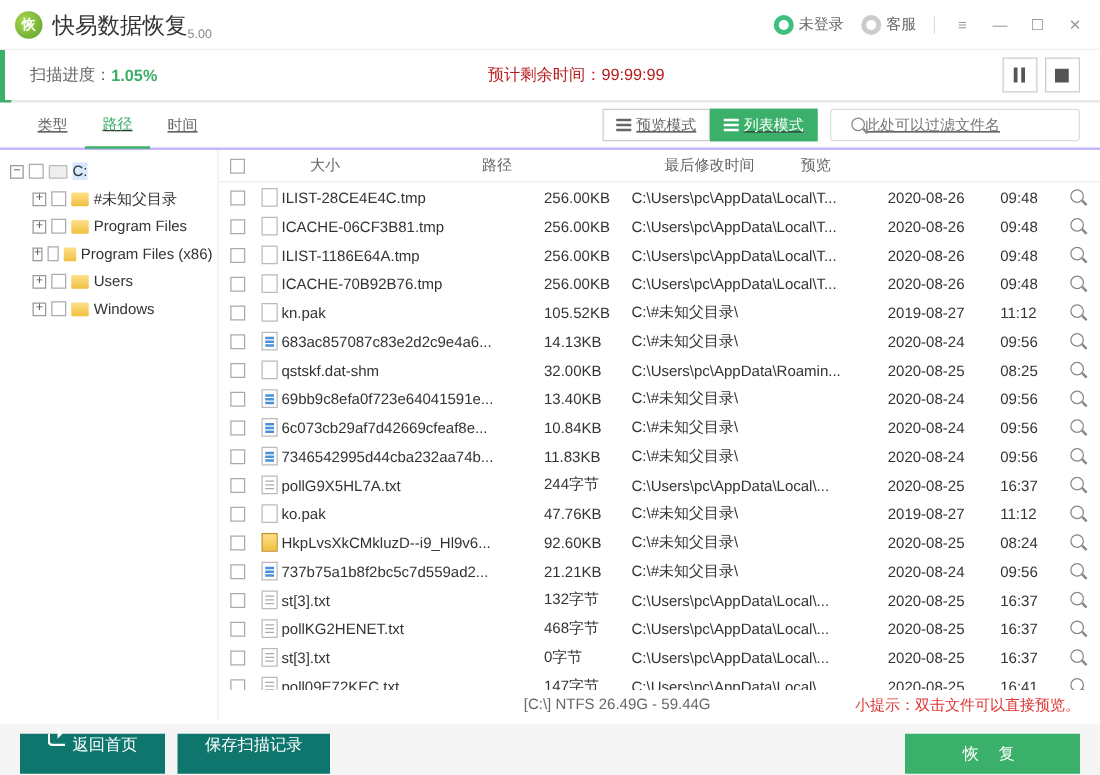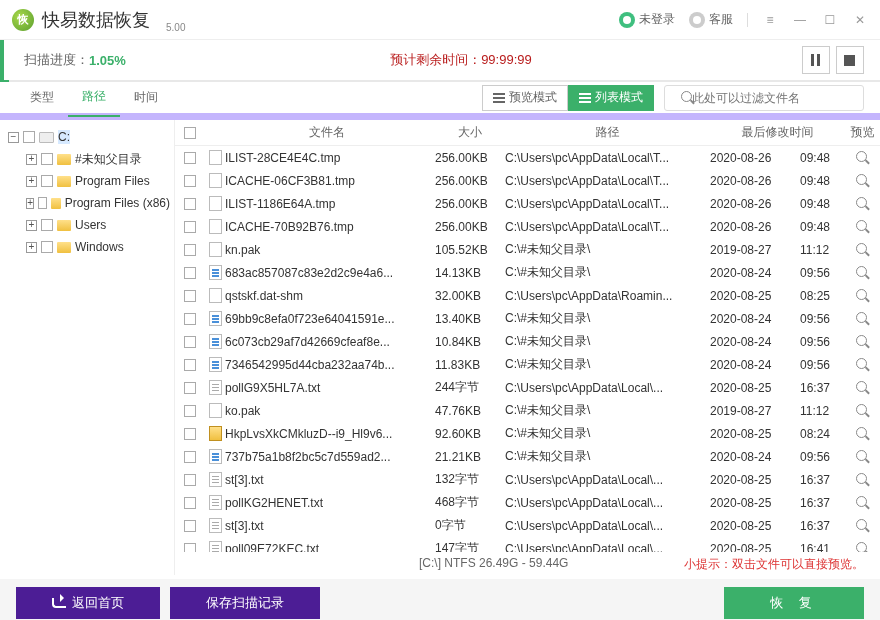--- a/index.html
+++ b/index.html
@@ -1,21 +1,21 @@
 <!DOCTYPE html>
 <html><head>
 <meta charset="utf-8">
 <style>
 * { margin: 0; padding: 0; box-sizing: border-box; font-family: "Microsoft YaHei", Arial, sans-serif; }
 body { width: 880px; height: 620px; background: #fff; overflow: hidden; font-size: 12px; color: #333; }
 
 .titlebar { height: 40px; display: flex; align-items: center; padding: 0 8px 0 12px; border-bottom: 1px solid #eee; }
 .logo { width: 22px; height: 22px; border-radius: 50%; background: radial-gradient(circle at 35% 35%, #a8d84a, #5a9e2e); display: flex; align-items: center; justify-content: center; color: #fff; font-size: 11px; font-weight: bold; }
 .app-title { font-size: 18px; margin-left: 8px; color: #333; }
-.app-ver { font-size: 10px; color: #888; margin-left: 16px; align-self: flex-end; margin-bottom: 6px; }
+.app-ver { font-size: 10px; color: #888; margin-left: 0; align-self: flex-end; margin-bottom: 6px; }
 .tb-right { margin-left: auto; display: flex; align-items: center; gap: 6px; }
 .tb-item { display: flex; align-items: center; gap: 4px; color: #666; cursor: pointer; padding: 2px 4px; }
 .avatar-green { width: 16px; height: 16px; border-radius: 50%; background: #3fbf7f; display: flex; align-items: center; justify-content: center; }
 .avatar-green::before { content: ""; width: 8px; height: 8px; border-radius: 50%; background: #fff; }
 .avatar-grey { width: 16px; height: 16px; border-radius: 50%; background: #ccc; display: flex; align-items: center; justify-content: center; }
 .avatar-grey::before { content: ""; width: 8px; height: 8px; border-radius: 50%; background: #fff; }
 .win-btn { width: 24px; height: 24px; display: flex; align-items: center; justify-content: center; color: #999; cursor: pointer; }
 .vsep { width: 1px; height: 14px; background: #ddd; margin: 0 4px; }
 
 .progressbar { height: 40px; display: flex; align-items: center; padding: 0 16px 0 24px; position: relative; }
@@ -23,21 +23,21 @@
 .prog-label { color: #666; font-size: 13px; }
 .prog-val { color: #3bb06a; font-weight: bold; font-size: 13px; }
 .eta { margin: 0 auto; color: #b91c1c; font-size: 13px; }
 .pause-btn, .stop-btn { width: 28px; height: 28px; border: 1px solid #ccc; display: flex; align-items: center; justify-content: center; margin-left: 6px; cursor: pointer; }
 .pause-ico { display: flex; gap: 3px; }
 .pause-ico span { width: 3px; height: 12px; background: #555; }
 .stop-ico { width: 11px; height: 11px; background: #555; }
 .progress-strip { height: 2px; background: #e8e8e8; position: relative; }
 .progress-strip::before { content: ""; position: absolute; left: 0; top: 0; height: 100%; width: 1.05%; background: #3bb06a; }
 
-.toolbar { height: 38px; display: flex; align-items: center; padding: 0 16px; gap: 0; border-bottom: 7px solid #c4b5fd; }
+.toolbar { height: 38px; display: flex; align-items: center; padding: 0 16px; gap: 0; border-bottom: 2px solid #c4b5fd; text-decoration: underline; }
 .tab { padding: 0 14px; height: 38px; display: flex; align-items: center; color: #666; cursor: pointer; }
 .tab.active { color: #3bb06a; border-bottom: 2px solid #3bb06a; }
 .spacer { flex: 1; }
 .mode-btn { height: 26px; padding: 0 10px; display: flex; align-items: center; gap: 4px; border: 1px solid #ccc; color: #666; cursor: pointer; font-size: 12px; }
 .mode-btn.active { background: #3bb06a; color: #fff; border-color: #3bb06a; }
 .mode-btn + .mode-btn.active { border-left: 1px solid #3bb06a; }
 .mode-ico { width: 12px; height: 10px; display: flex; flex-direction: column; justify-content: space-between; }
 .mode-ico span { height: 2px; background: currentColor; }
 .search { margin-left: 10px; height: 26px; width: 200px; border: 1px solid #ddd; border-radius: 3px; display: flex; align-items: center; padding: 0 16px; color: #aaa; gap: 6px; }
 .search input { border: none; outline: none; flex: 1; font-size: 12px; color: #333; background: transparent; }
@@ -77,21 +77,21 @@
 .file-ico.gold { background: linear-gradient(#ffe08a, #f0c040); border-color: #c09020; }
 .mag { width: 13px; height: 13px; position: relative; cursor: pointer; }
 .mag::before { content: ""; position: absolute; width: 9px; height: 9px; border: 1.5px solid #888; border-radius: 50%; }
 .mag::after { content: ""; position: absolute; width: 5px; height: 1.5px; background: #888; transform: rotate(45deg); left: 9px; top: 10px; }
 
 .footer-info { display: flex; padding: 4px 16px 2px 244px; font-size: 12px; }
 .disk-info { color: #666; }
 .tip { margin-left: auto; color: #d33; }
 
 .bottombar { height: 48px; display: flex; align-items: center; padding: 0 16px; gap: 10px; background: #f5f5f5; margin-top: 4px; }
-.btn-grey { height: 32px; padding: 0 36px; background: #4c1d95; color: #fff; display: flex; align-items: center; gap: 6px; cursor: pointer; font-size: 13px; }
+.btn-grey { height: 32px; padding: 0 22px; background: #0f766e; color: #fff; display: flex; align-items: flex-start; gap: 6px; cursor: pointer; font-size: 13px; }
 .btn-green { height: 32px; width: 140px; background: #3bb06a; color: #fff; display: flex; align-items: center; justify-content: center; cursor: pointer; font-size: 13px; letter-spacing: 6px; margin-left: auto; }
 .back-arrow { width: 14px; height: 10px; border-left: 2px solid #fff; border-bottom: 2px solid #fff; border-bottom-left-radius: 4px; position: relative; }
 .back-arrow::after { content: ""; position: absolute; right: -2px; top: -4px; border: 4px solid transparent; border-left-color: #fff; }
 </style>
 </head>
 <body>
 
 <div class="titlebar">
   <div class="logo">恢</div>
   <div class="app-title">快易数据恢复</div>
@@ -199,21 +199,20 @@
         </div>
       </div>
   </div>
 
   <div class="list">
     <div class="list-head">
       <div class="col-check">
           <span class="tree-check"></span>
         </div>
       <div class="col-ico"></div>
-      <div class="col-name">文件名</div>
       <div class="col-size">大小</div>
       <div class="col-path">路径</div>
       <div class="col-date" style="width:135px;text-align:center">最后修改时间</div>
       <div class="col-prev">预览</div>
     </div>
     <div class="list-body" id="list-body">
         <div class="list-row">
           <div class="col-check">
             <span class="tree-check"></span>
           </div>

